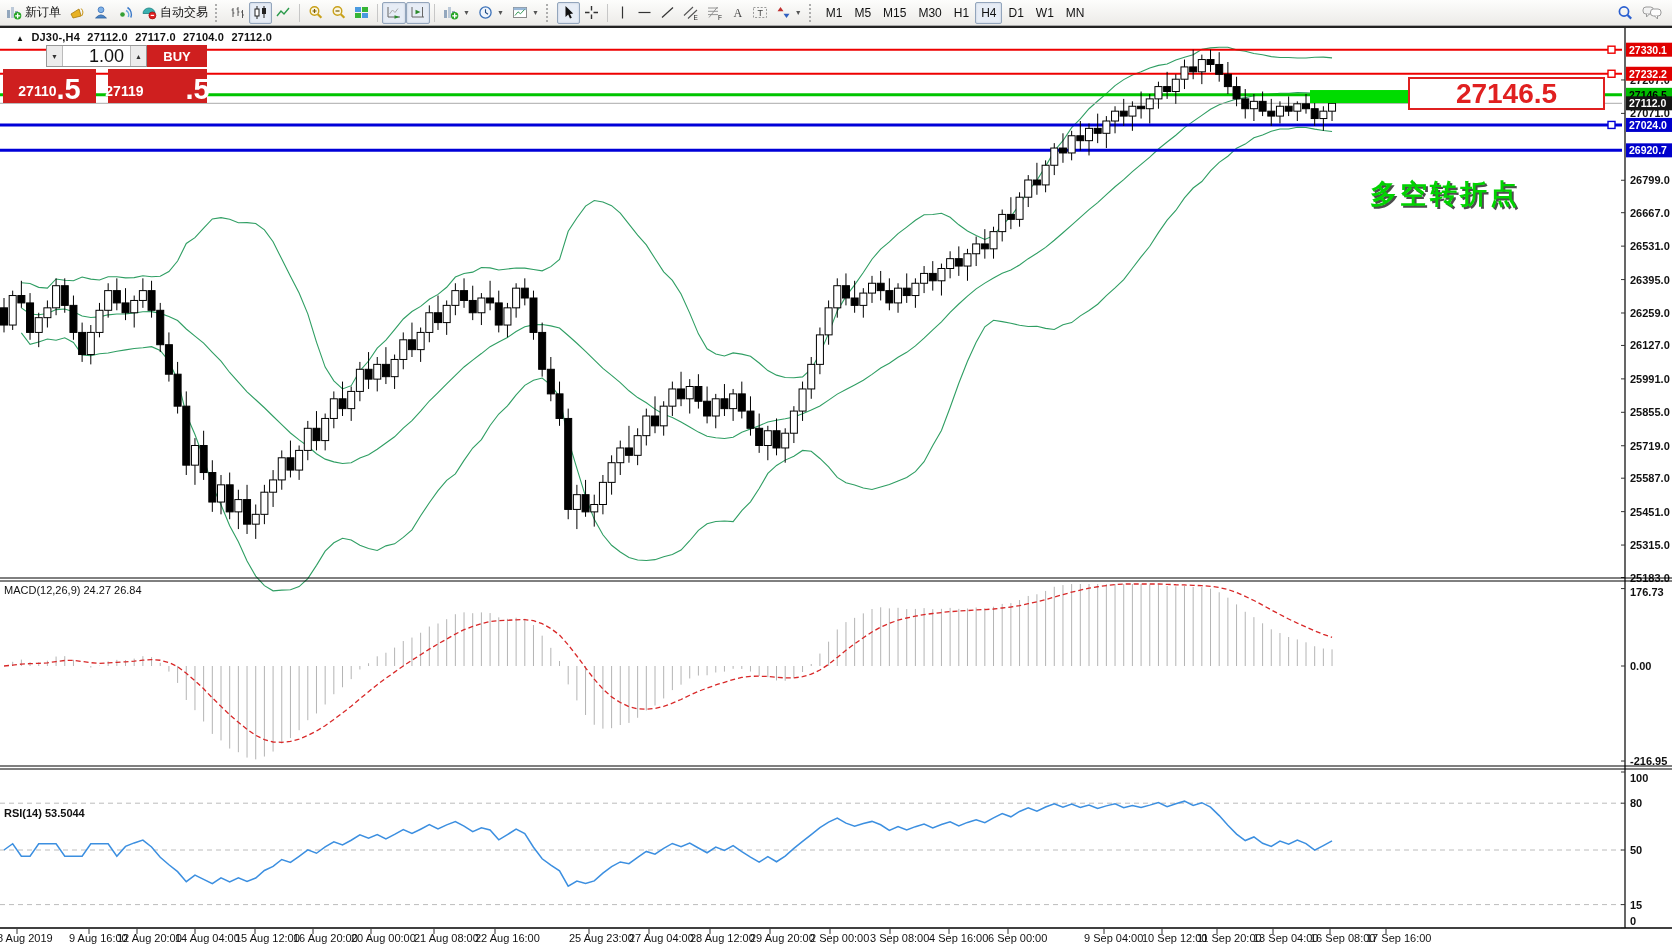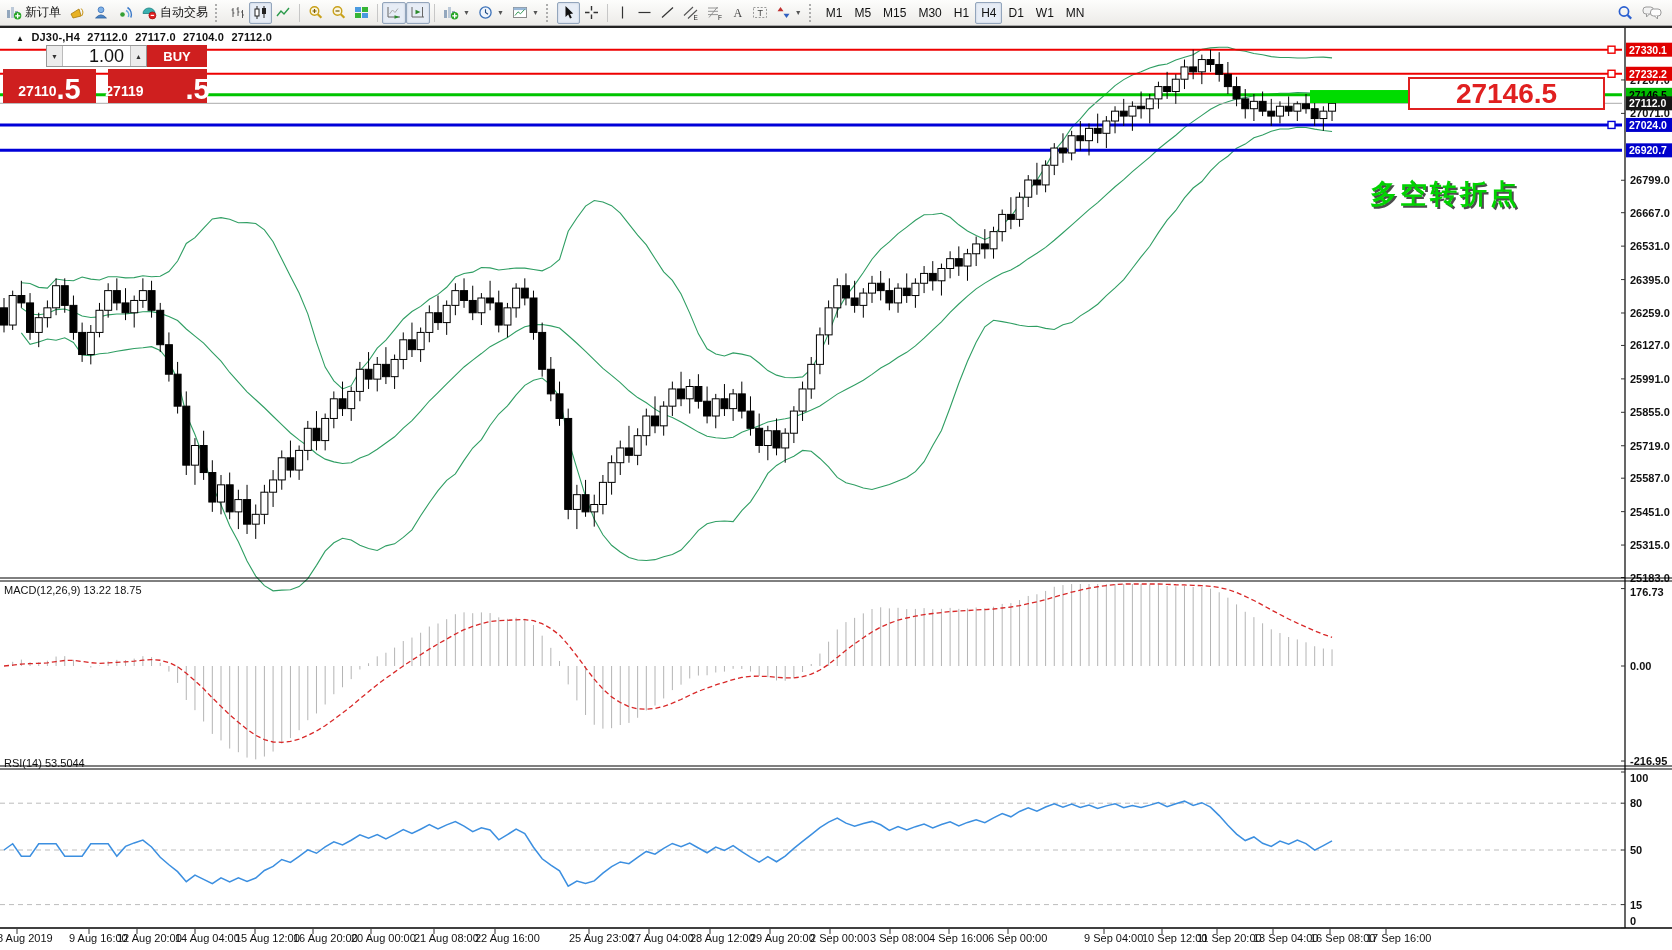--- a/index.html
+++ b/index.html
@@ -1251,24 +1251,24 @@
       </div>
       <div class="price-box buy">
         <span class="pb-small">27119</span>
         <span class="pb-big">.5</span>
       </div>
     </div>
   </div>
 
   <div class="panel-label" style="top:584px;">
     <span>MACD(12,26,9)</span>
-    <span>13.22 18.75</span>
+    <span>24.27 26.84</span>
   </div>
 
-  <div class="panel-label" style="top:757px;">
+  <div class="panel-label" style="top:807px;font-weight:bold;">
     <span>RSI(14)</span>
     <span>53.5044</span>
   </div>
 
   <div class="big-price">27146.5</div>
   <div class="cn-note">多空转折点</div>
 
 </div>
 
 </body></html>

